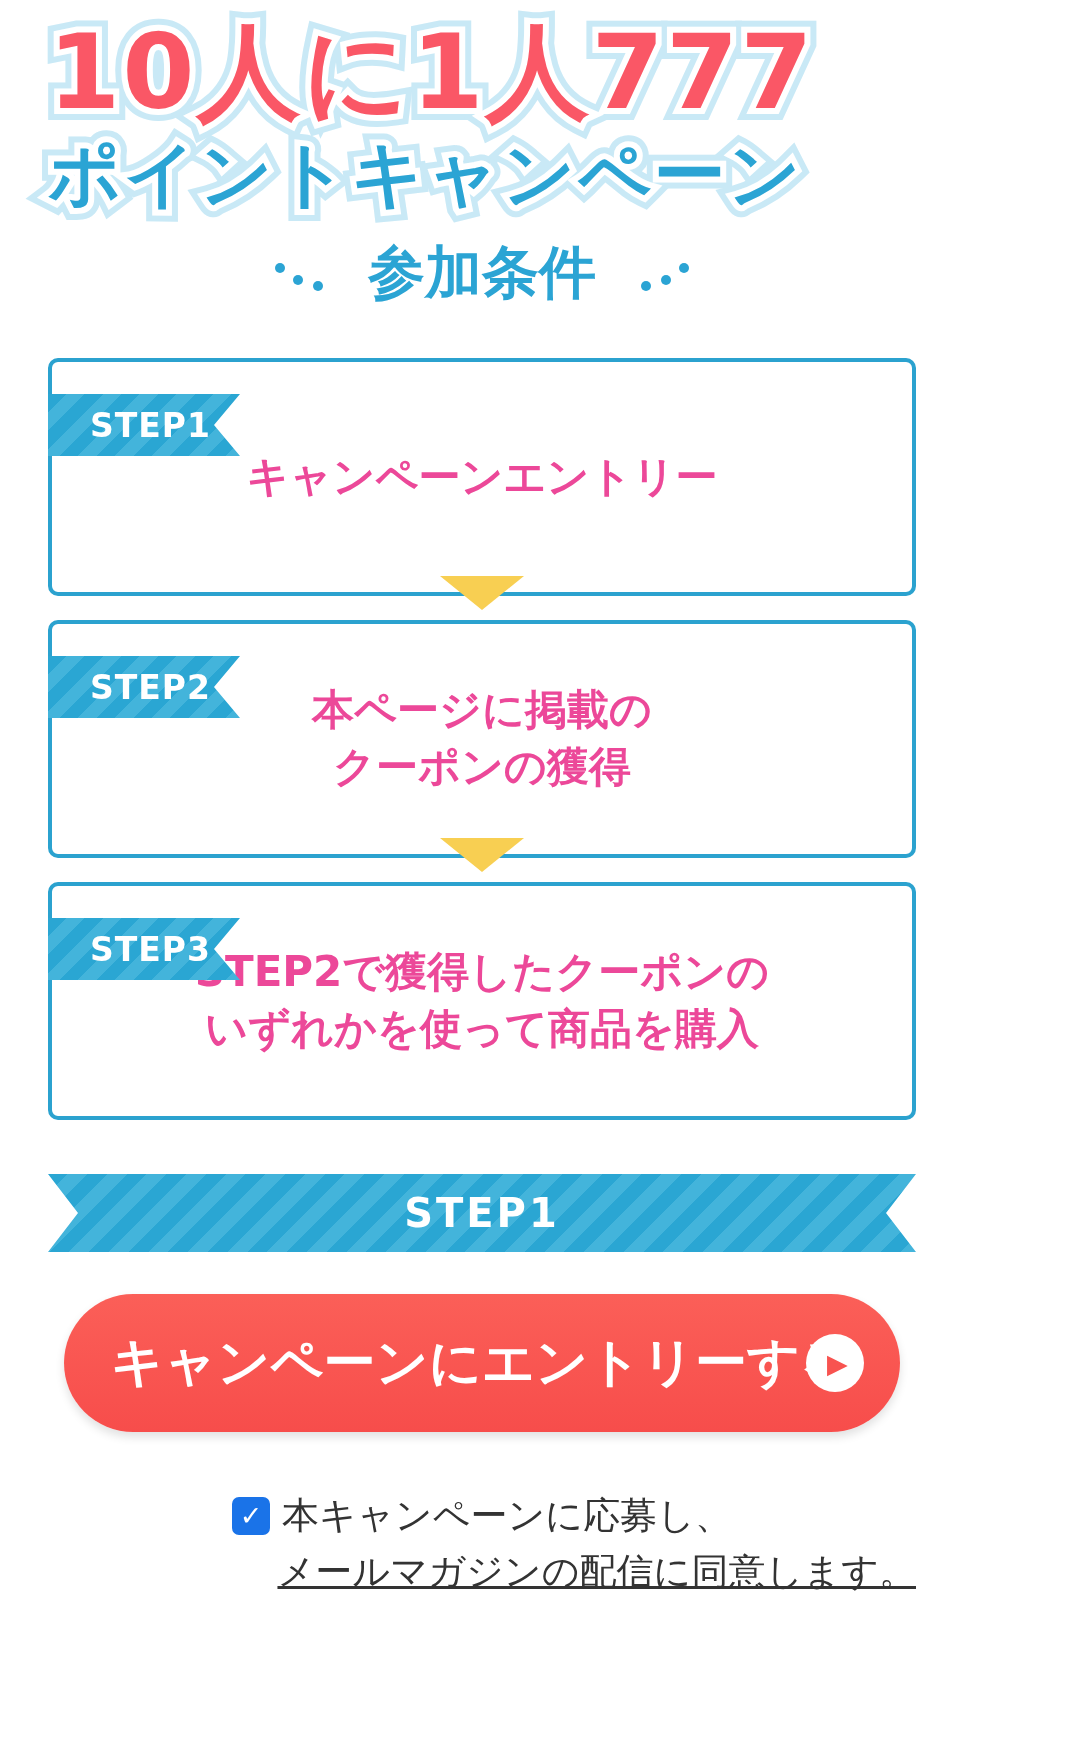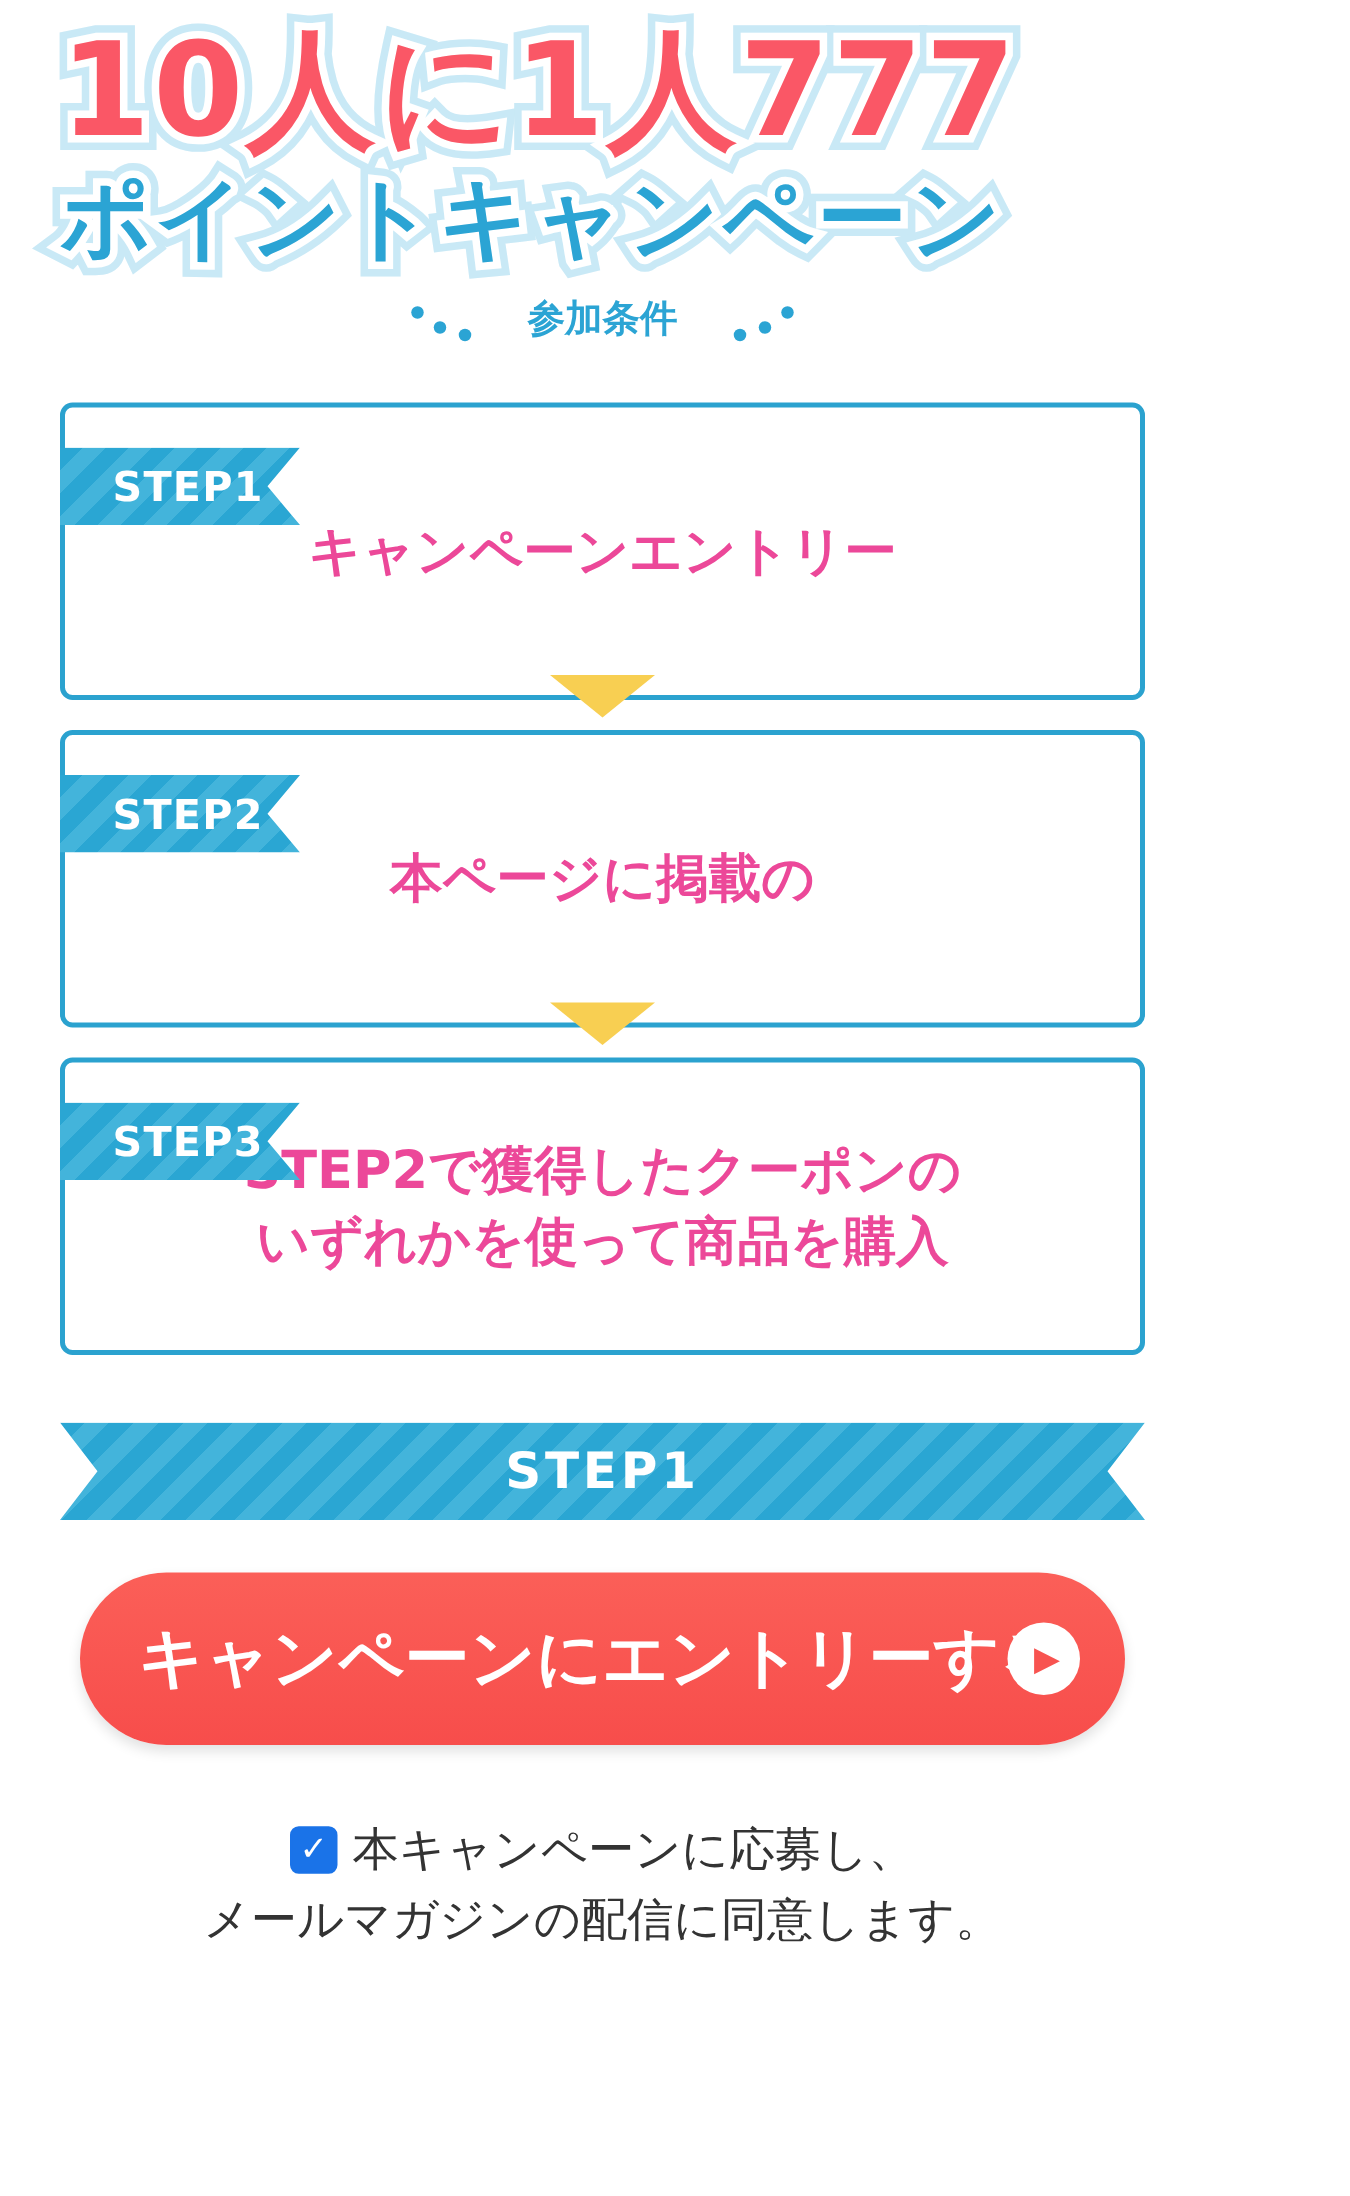--- a/index.html
+++ b/index.html
@@ -17,21 +17,21 @@
   .bubble .layer.back { -webkit-text-stroke:24px #c9e9f6; color:#c9e9f6; }
   .bubble .layer.mid  { -webkit-text-stroke:12px #ffffff; color:#ffffff; }
   .bubble .front { position:relative; }
   .title1 { font-size:104px; letter-spacing:2px; }
   .title1 .front { color:#fa5766; }
   .title2 { font-size:72px; margin-top:4px; letter-spacing:2px; }
   .title2 .front { color:#2ba4d4; }
 
   .subtitle-row {
     margin-top:20px; display:flex; justify-content:center; align-items:center; gap:30px;
-    color:#2ba4d4; font-weight:800; font-size:30px;
+    color:#2ba4d4; font-weight:800; font-size:57px;
   }
   .dots { display:block; }
   .dots.flip { transform:scaleX(-1); }
 
   
   .steps-wrap { margin-top:46px; }
   .step-box {
     position:relative; border:4px solid #2ba2cf; border-radius:10px; background:#fff;
     min-height:238px; display:flex; flex-direction:column; justify-content:center;
     align-items:center; gap:10px; padding:20px 20px 20px 20px;
@@ -72,21 +72,21 @@
   .entry-arrow-circle {
     position:absolute; right:36px; top:50%; transform:translateY(-50%);
     width:58px; height:58px; background:#ffffff; border-radius:50%;
     display:flex; align-items:center; justify-content:center;
   }
   .entry-arrow { color:#f85350; font-size:27px; line-height:1; padding-left:5px; }
 
   
   .consent { margin-top:56px; font-size:37px; color:#333; line-height:1.5; }
   .consent-line1 { display:flex; justify-content:center; align-items:center; gap:12px; }
-  .consent-line2 { text-align:center; }
+  .consent-line2 { text-align:right;text-decoration:underline; }
   .checkbox {
     width:38px; height:38px; background:#1a73e8; border:2px solid #1a73e8;
     border-radius:7px; display:flex; align-items:center; justify-content:center;
     color:#fff; font-size:27px; font-weight:bold; cursor:pointer; flex:0 0 auto;
   }
 </style>
 </head>
 <body>
 
 <div class="container">
@@ -125,20 +125,21 @@
       <div class="ribbon">STEP1</div>
       <div class="step-line">キャンペーンエントリー</div>
     </div>
 
     <div class="arrow-down"></div>
 
     <div class="step-box">
       <div class="ribbon">STEP2</div>
       <div>
         <div class="step-line">本ページに掲載の</div>
+        <div class="step-line">クーポンの獲得</div>
       </div>
     </div>
 
     <div class="arrow-down"></div>
 
     <div class="step-box">
       <div class="ribbon">STEP3</div>
       <div>
         <div class="step-line">STEP2で獲得したクーポンの</div>
         <div class="step-line">いずれかを使って商品を購入</div>

